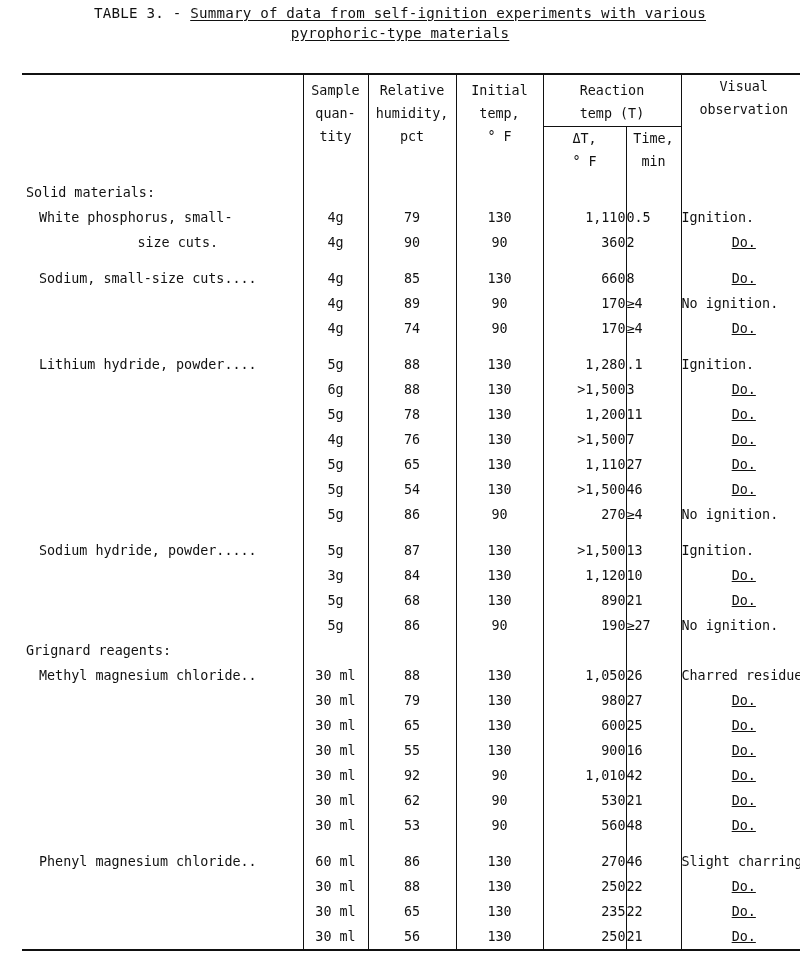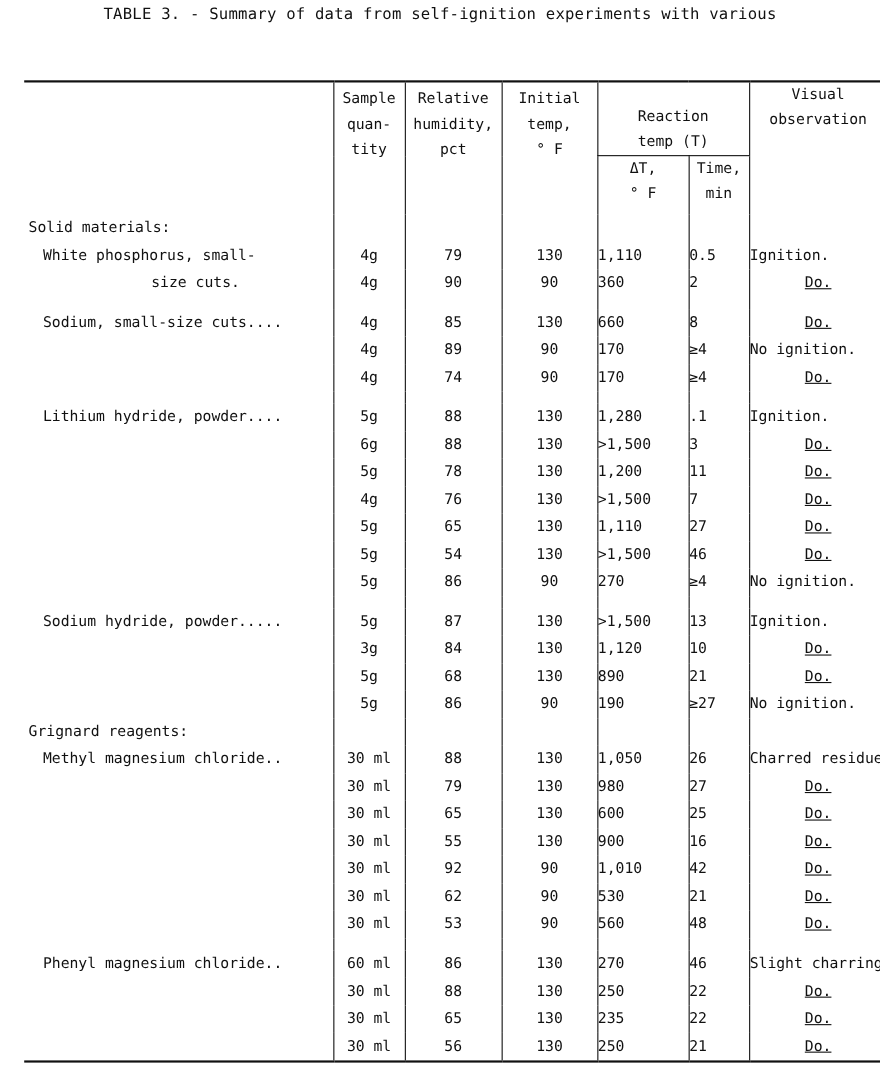--- a/index.html
+++ b/index.html
@@ -26,21 +26,21 @@
   
   .title-block {
     padding-top: 3px;
     text-align: center;
     font-size: 14.2px;
     line-height: 20px;
     letter-spacing: 0.2px;
   }
   .title-line { white-space: nowrap; }
   .title-prefix { text-decoration: none; }
-  .title-u { text-underline-offset: 2px; text-align: center; }
+  .title-u { text-decoration: underline; text-underline-offset: 2px; text-align: center; }
 
   
   .table-wrap {
     position: absolute;
     left: 22px;
     top: 73px;
     width: 784px;
     height: 901px;
   }
 
@@ -82,21 +82,21 @@
   .hd-inner {
     display: block;
     text-align: center;
     line-height: 23px;
     padding-top: 4px;
   }
   .react-span {
     height: 52px;
     box-sizing: border-box;
   }
-  .react-label { display: block; line-height: 23px; padding-top: 20px; }
+  .react-label { display: block; line-height: 23px; padding-top: 4px; }
   .react-label .u { text-underline-offset: 2px;}
   .sub-cell {
     height: 53px;
     box-sizing: border-box;
     text-align: center;
     line-height: 23px;
     padding-top: 3px;
   }
   .obs-head {
     vertical-align: middle;
@@ -109,35 +109,36 @@
   .stub {
     text-align: left;
     padding-left: 4px;
     white-space: pre;
   }
   .stub.ind1 { padding-left: 4px; }
   .stub.ind2 { padding-left: 17px; }
   .stub.ind3 { padding-left: 31px; text-align: center; }
 
   .c-center { text-align: center; }
-  .c-right  { text-align: left; padding-right: 6px; }
+  .c-right  { text-align: right; padding-right: 6px; }
   .c-qtycell { text-align: center; }
   .c-timecell { text-align: left; padding-right: 4px; margin-left: 39px; }
   .obs-left   { text-align: left; padding-left: 7px; white-space: nowrap; }
   .obs-center { text-align: center; text-decoration: underline; }
 
   .spacer td { height: 11px; line-height: 11px; font-size: 1px; }
 </style>
 </head>
 <body>
 
 <div id="page">
 
   <div class="title-block">
     <div class="title-line"><span class="title-prefix">TABLE 3. - </span><span class="title-u">Summary of data from self-ignition experiments with various</span></div>
+    <div class="title-line"><span class="title-u">pyrophoric-type materials</span></div>
   </div>
 
   <div class="table-wrap">
     <table class="tbl">
       <colgroup>
         <col class="c-stub">
           <col class="c-qty">
           <col class="c-hum">
           <col class="c-init">
         <col class="c-dt">

